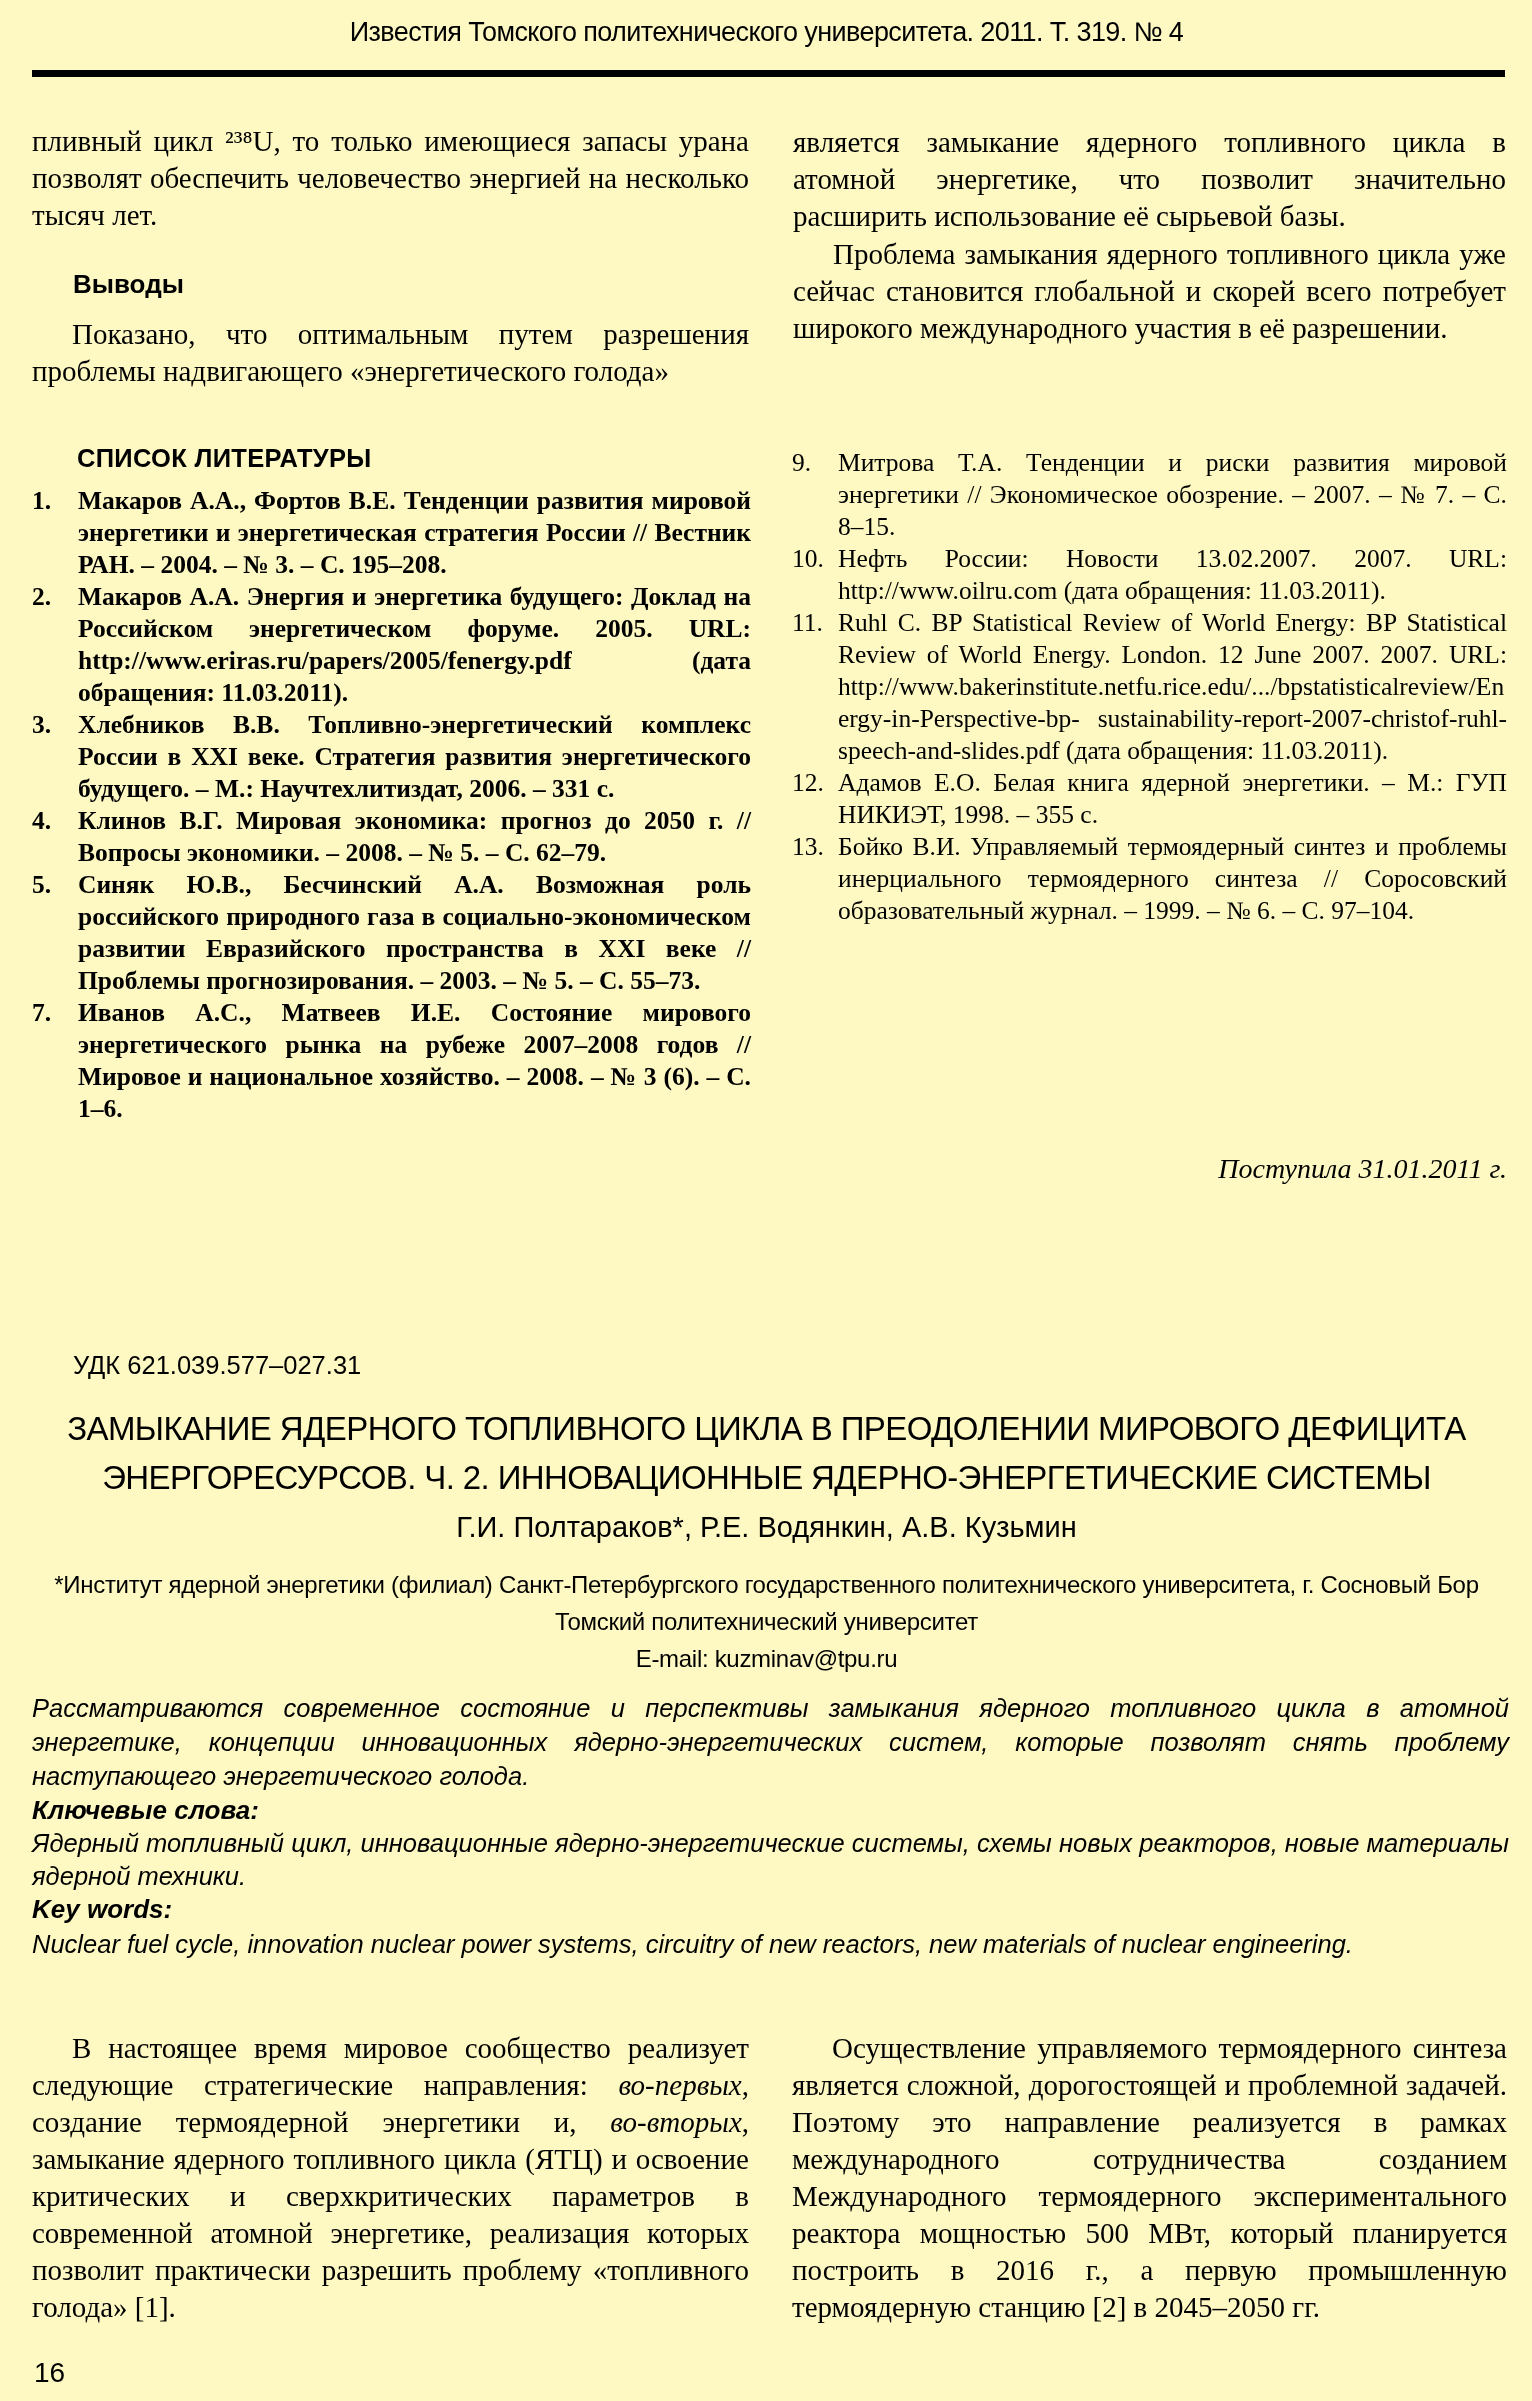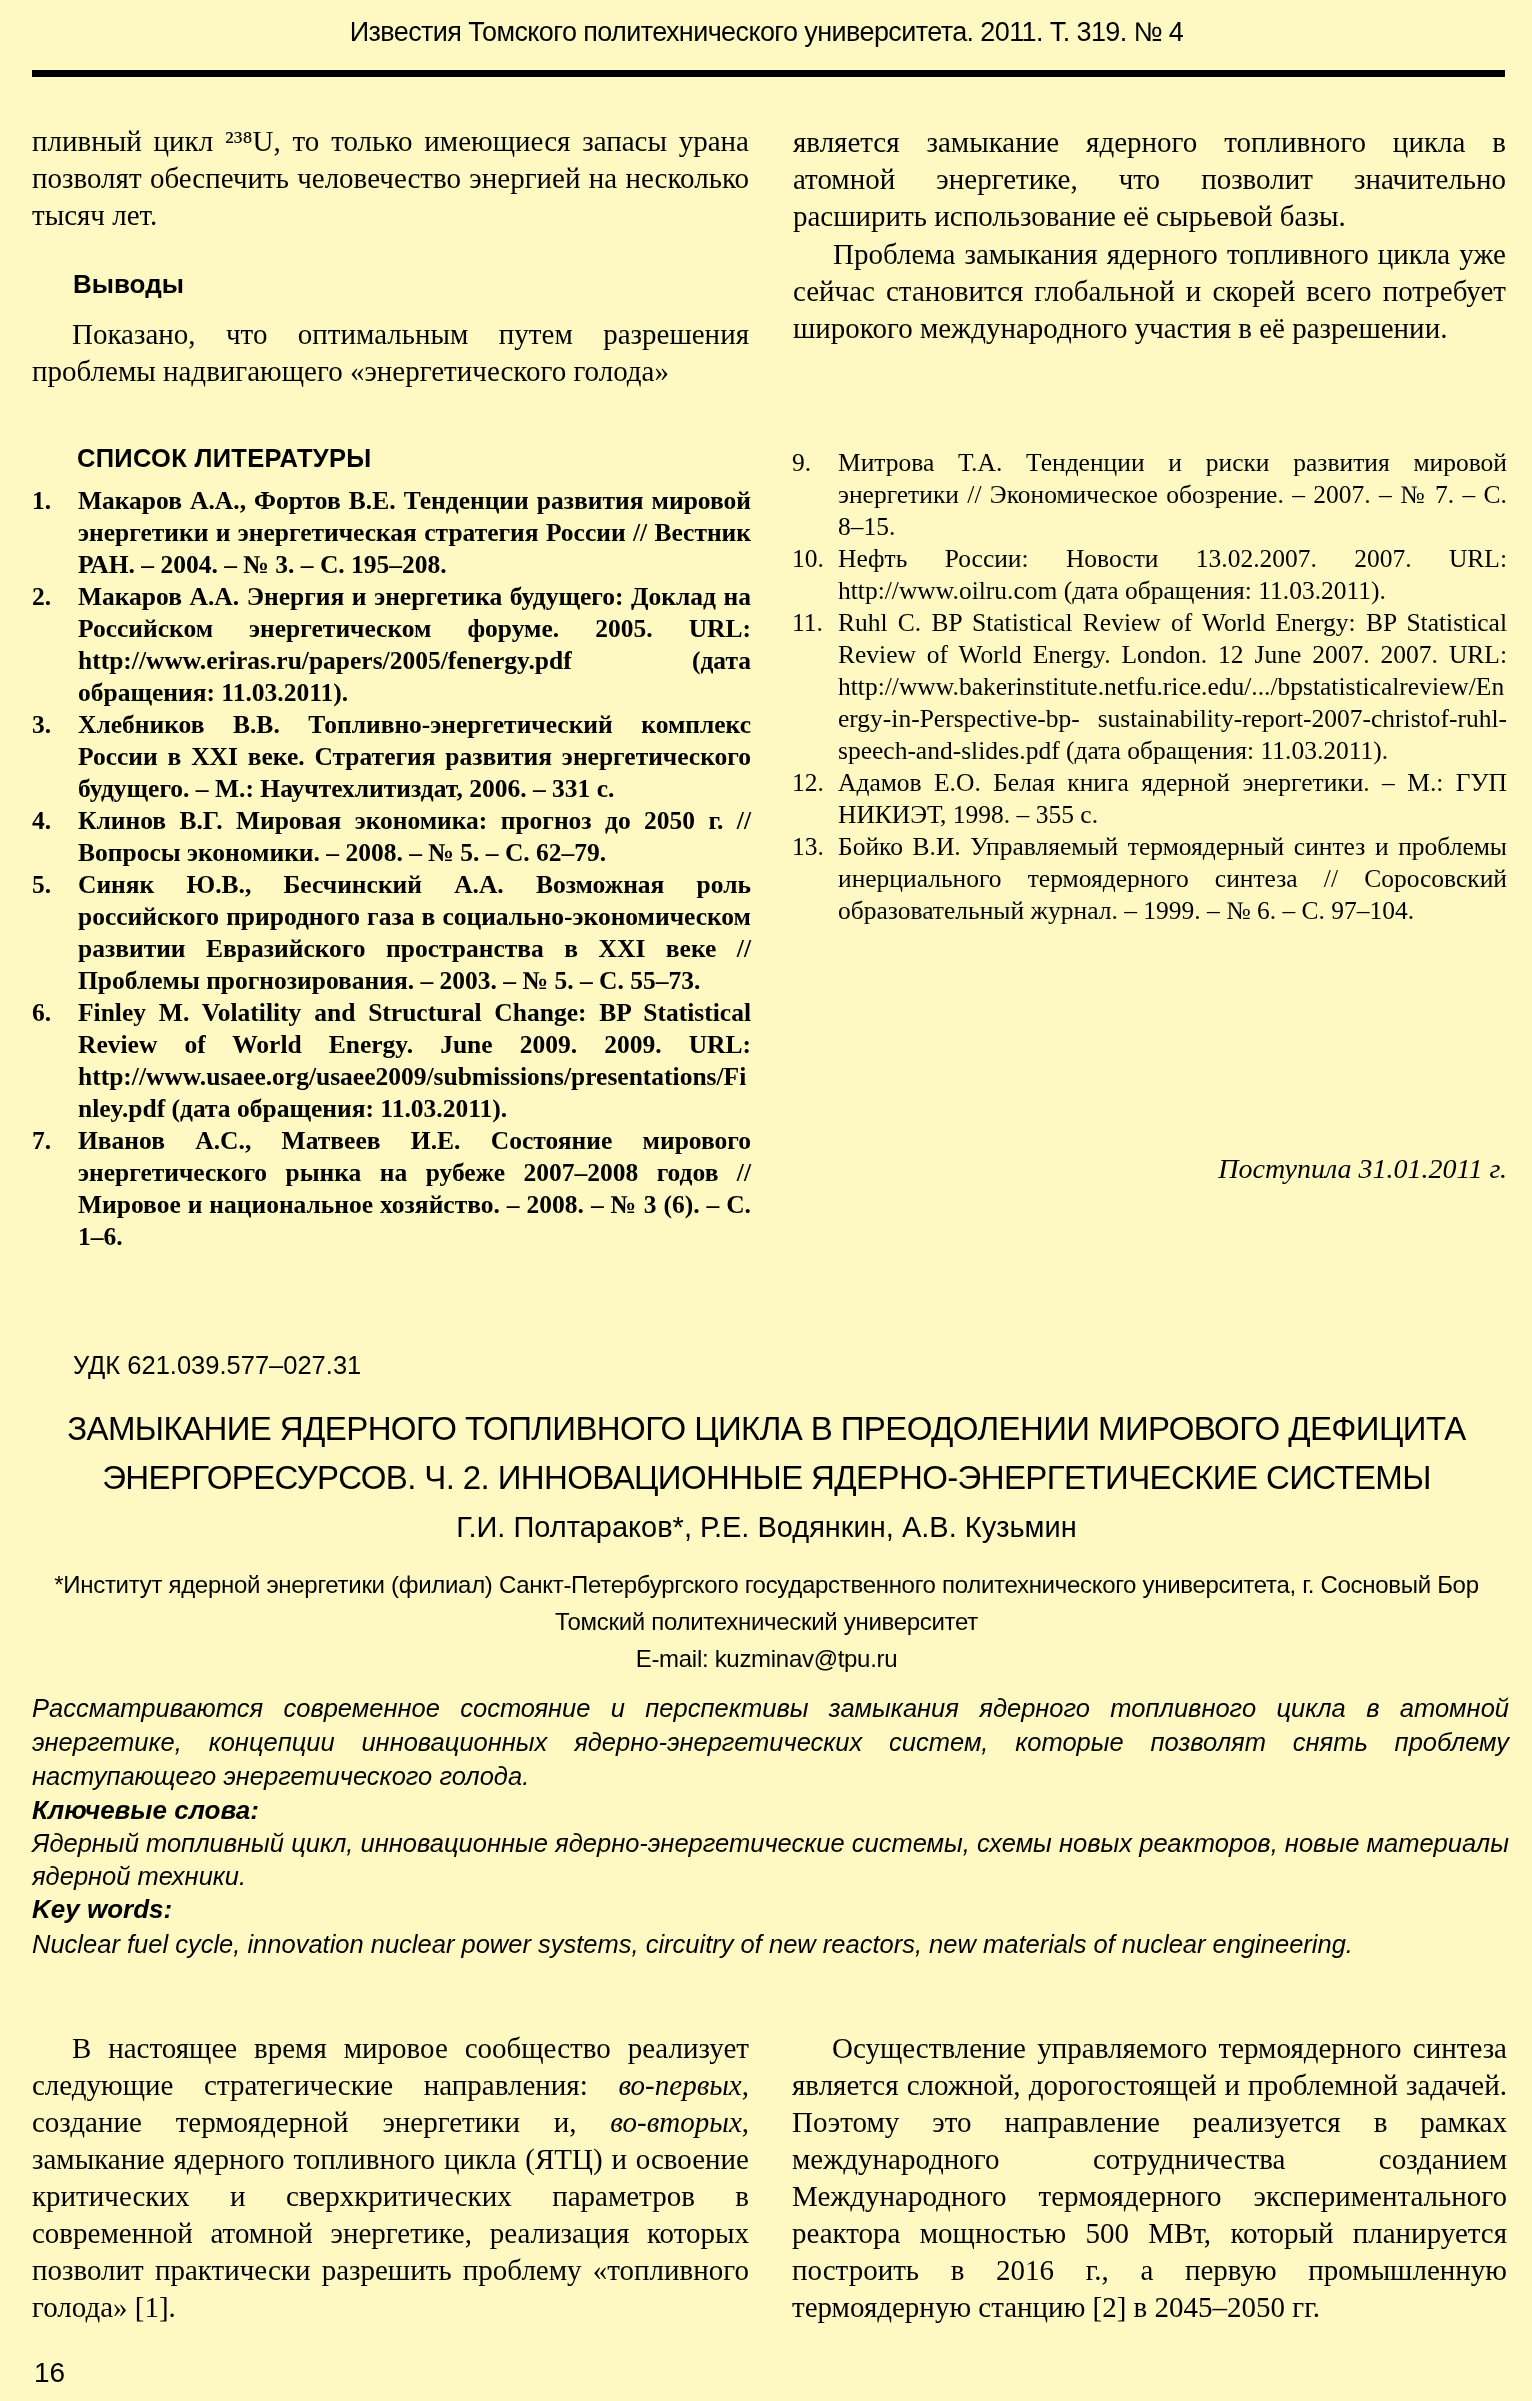--- a/index.html
+++ b/index.html
@@ -114,21 +114,20 @@
       <li class="ref"><span class="ref-num">1.</span><span>Макаров А.А., Фортов В.Е. Тенденции развития мировой энергетики и энергетическая стратегия России // Вестник РАН. – 2004. – № 3. – С. 195–208.</span></li>
 
       <li class="ref"><span class="ref-num">2.</span><span>Макаров А.А. Энергия и энергетика будущего: Доклад на Российском энергетическом форуме. 2005. URL: http://www.eriras.ru/papers/2005/fenergy.pdf (дата обращения: 11.03.2011).</span></li>
 
       <li class="ref"><span class="ref-num">3.</span><span>Хлебников В.В. Топливно-энергетический комплекс России в XXI веке. Стратегия развития энергетического будущего. – М.: Научтехлитиздат, 2006. – 331 с.</span></li>
 
       <li class="ref"><span class="ref-num">4.</span><span>Клинов В.Г. Мировая экономика: прогноз до 2050 г. // Вопросы экономики. – 2008. – № 5. – С. 62–79.</span></li>
 
       <li class="ref"><span class="ref-num">5.</span><span>Синяк Ю.В., Бесчинский А.А. Возможная роль российского природного газа в социально-экономическом развитии Евразийского пространства в XXI веке // Проблемы прогнозирования. – 2003. – № 5. – С. 55–73.</span></li>
 
-      <li class="ref"><span class="ref-num">6.</span><span>Finley M. Volatility and Structural Change: BP Statistical Review of World Energy. June 2009. 2009. URL: http://www.usaee.org/usaee2009/submissions/presentations/Finley.pdf (дата обращения: 11.03.2011).</span></li>
 
       <li class="ref"><span class="ref-num">7.</span><span>Иванов А.С., Матвеев И.Е. Состояние мирового энергетического рынка на рубеже 2007–2008 годов // Мировое и национальное хозяйство. – 2008. – № 3 (6). – С. 1–6.</span></li>
     </ol>
 
   <ol class="refs refs-right serif">
 
 
       <li class="ref"><span class="ref-num">9.</span><span>Митрова Т.А. Тенденции и риски развития мировой энергетики // Экономическое обозрение. – 2007. – № 7. – С. 8–15.</span></li>
 
       <li class="ref"><span class="ref-num">10.</span><span>Нефть России: Новости 13.02.2007. 2007. URL: http://www.oilru.com (дата обращения: 11.03.2011).</span></li>

